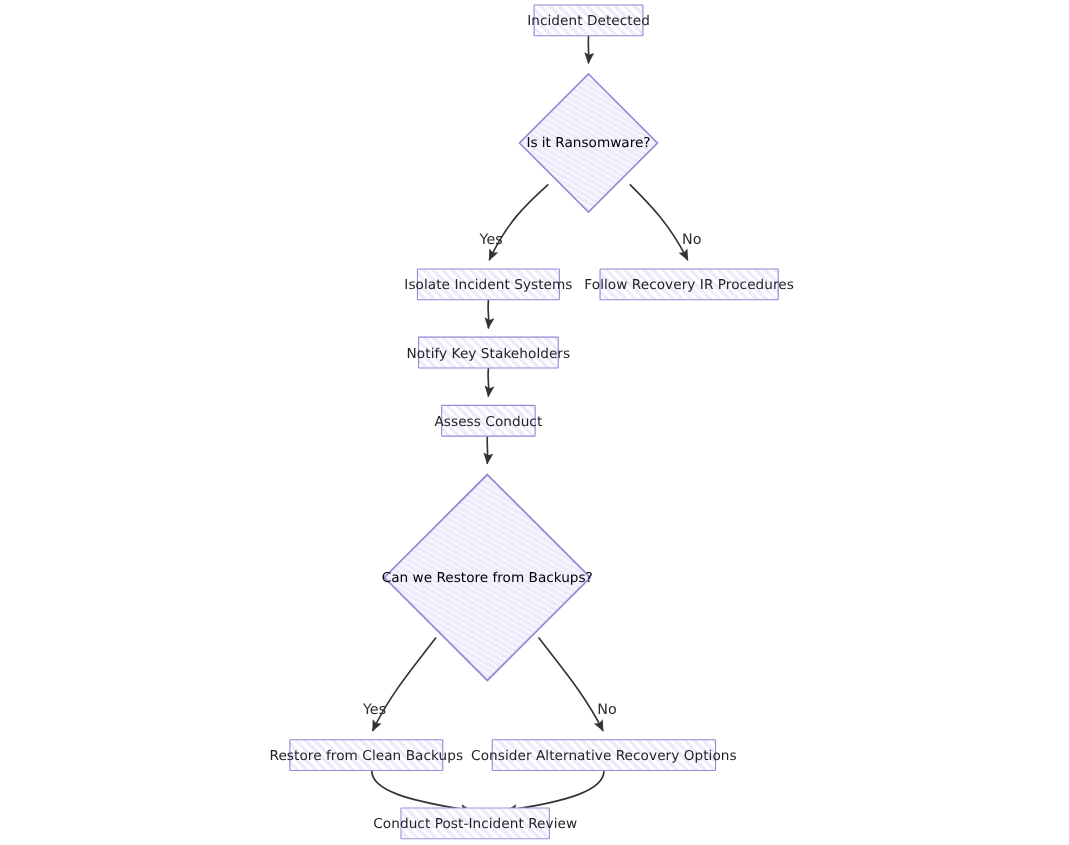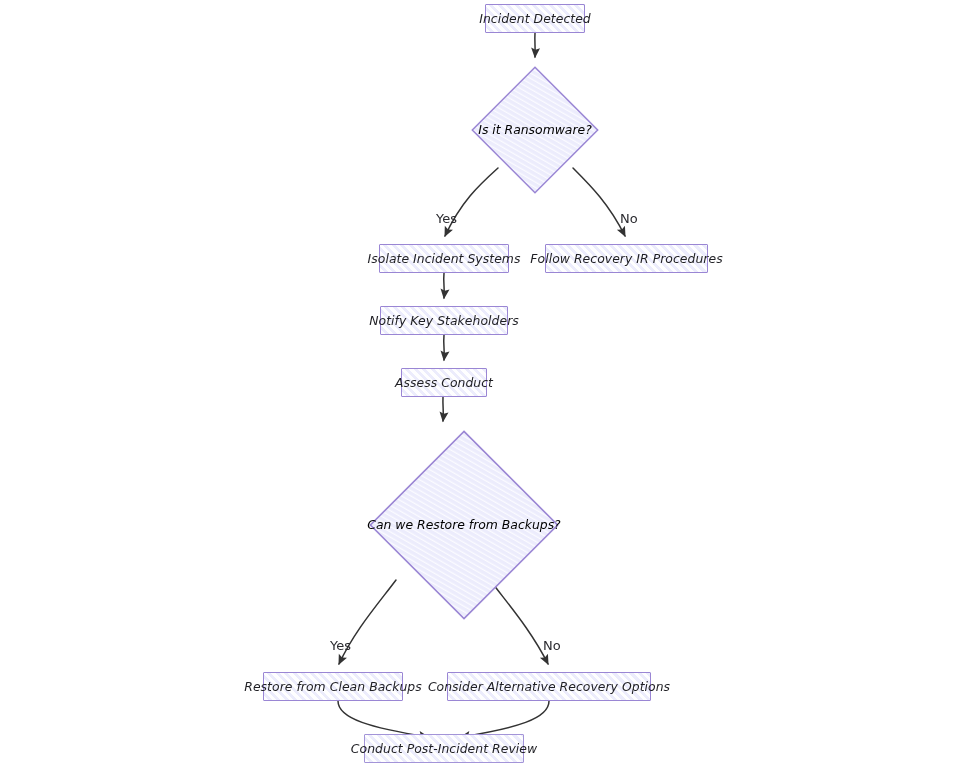--- a/index.html
+++ b/index.html
@@ -27,21 +27,20 @@
     height: 768px;
     pointer-events: none;
   }
   .node {
     position: absolute;
     box-sizing: border-box;
     display: flex;
     align-items: center;
     justify-content: center;
     text-align: left;
-    font-style: italic;
   }
   
   .node-process {
     border: 1.3px solid #9a86d4;
     background-color: #ececfc;
     background-image: repeating-linear-gradient(
         45deg,
         rgba(255,255,255,0.95) 0px,
         rgba(255,255,255,0.95) 3px,
         rgba(236,236,252,0) 3px,
@@ -156,36 +155,36 @@
   </div>
 
   <div class="node node-process" style="left:380px; top:306px; width:128px; height:29px;">
     <span class="node-label">Notify Key Stakeholders</span>
   </div>
 
   <div class="node node-process" style="left:401px; top:368px; width:86px; height:29px;">
     <span class="node-label">Assess Conduct</span>
   </div>
 
-  <div class="node node-decision" style="left:348px; top:430px; width:190px; height:190px;margin-left:21px;">
+  <div class="node node-decision" style="left:348px; top:430px; width:190px; height:190px;">
     <svg class="diamond-shape" viewBox="0 0 190 190" preserveAspectRatio="none">
       <polygon points="95,1.4 188.6,95 95,188.6 1.4,95" fill="url(#hatch-diamond)" stroke="#9a86d4" stroke-width="1.6"></polygon>
     </svg>
     <span class="node-label">Can we Restore from Backups?</span>
   </div>
 
   <div class="node node-process" style="left:263px; top:672px; width:140px; height:29px;">
     <span class="node-label">Restore from Clean Backups</span>
   </div>
 
   <div class="node node-process" style="left:447px; top:672px; width:204px; height:29px;">
     <span class="node-label">Consider Alternative Recovery Options</span>
   </div>
 
-  <div class="node node-process node-final" style="left:364px; top:734px; width:160px; height:29px;">
+  <div class="node node-process node-final" style="left:364px; top:734px; width:136px; height:29px;">
     <span class="node-label">Conduct Post-Incident Review</span>
   </div>
 
   <div class="edge-label" style="left:436px; top:212px;">Yes</div>
 
   <div class="edge-label" style="left:620px; top:212px;">No</div>
 
   <div class="edge-label" style="left:330px; top:639px;">Yes</div>
 
   <div class="edge-label" style="left:543px; top:639px;">No</div>

